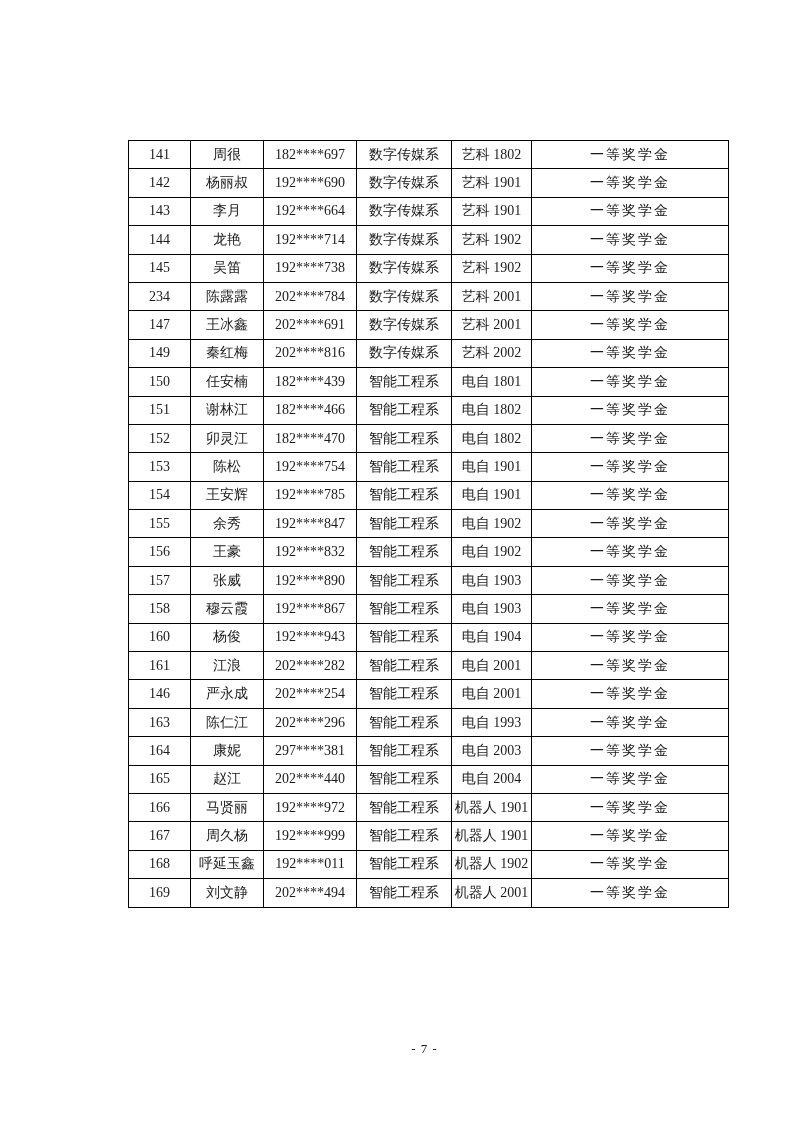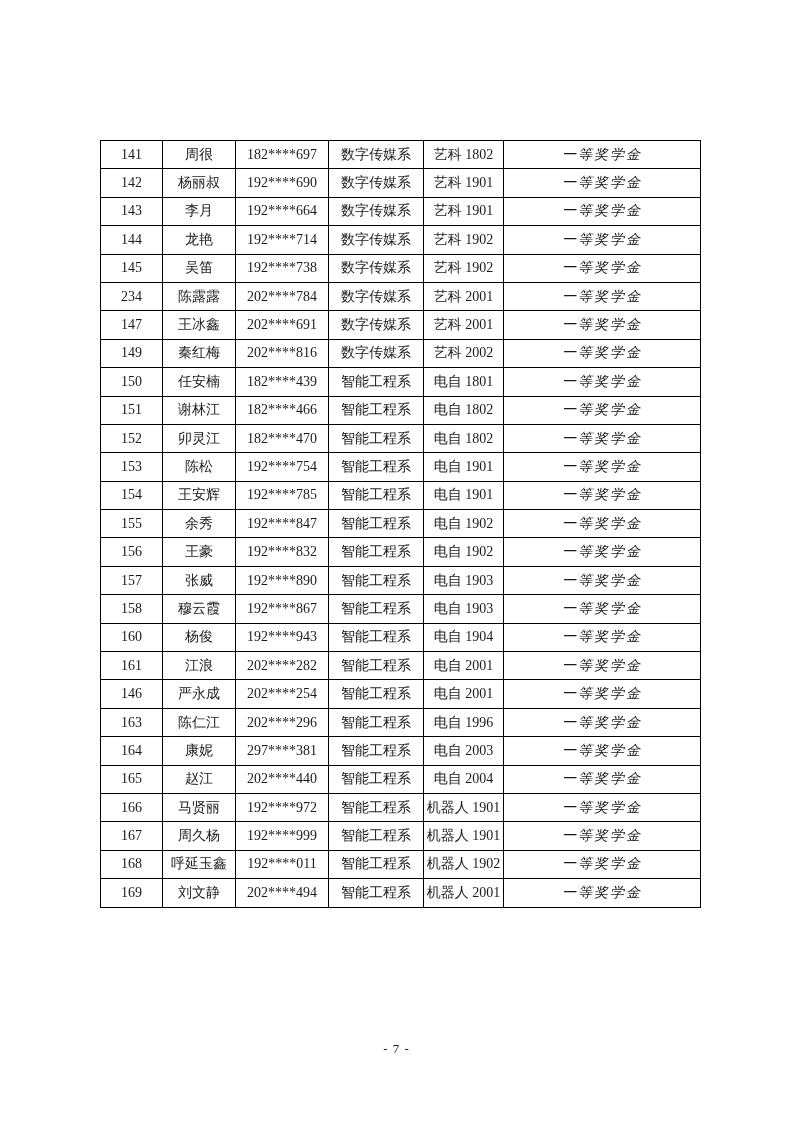--- a/index.html
+++ b/index.html
@@ -11,20 +11,21 @@
     width: 793px;
     height: 1122px;
     position: relative;
     font-family: "Liberation Serif", "DejaVu Serif", serif;
     color: #1a1a1a;
   }
   .doc-page {
     position: absolute;
     inset: 0;
     background: #ffffff;
+    margin-left: 28px;
   }
   table.scholarship-table {
     position: absolute;
     left: 100px;
     top: 140px;
     width: 601px;
     border-collapse: collapse;
     table-layout: fixed;
   }
   table.scholarship-table td {
@@ -43,21 +44,20 @@
   col.c-number { width: 93px;  }
   col.c-dept   { width: 95px;  }
   col.c-class  { width: 80px;  }
   col.c-award  { width: 197px; }
   td.cell-index, td.cell-number {
     font-family: "Liberation Serif", "DejaVu Serif", serif;
     font-size: 15px;
   }
   td.cell-award {
     letter-spacing: 2px;
-    font-style: italic;
   }
   .page-footer {
     position: absolute;
     top: 1041px;
     left: 0;
     width: 793px;
     text-align: center;
     font-size: 13px;
     letter-spacing: 1px;
     color: #1a1a1a;
@@ -258,21 +258,21 @@
     <td class="cell-dept">智能工程系</td>
     <td class="cell-class">电自 2001</td>
     <td class="cell-award">一等奖学金</td>
   </tr>
 
   <tr>
     <td class="cell-index">163</td>
     <td class="cell-name">陈仁江</td>
     <td class="cell-number">202****296</td>
     <td class="cell-dept">智能工程系</td>
-    <td class="cell-class">电自 1996</td>
+    <td class="cell-class">电自 1993</td>
     <td class="cell-award">一等奖学金</td>
   </tr>
 
   <tr>
     <td class="cell-index">164</td>
     <td class="cell-name">康妮</td>
     <td class="cell-number">297****381</td>
     <td class="cell-dept">智能工程系</td>
     <td class="cell-class">电自 2003</td>
     <td class="cell-award">一等奖学金</td>

